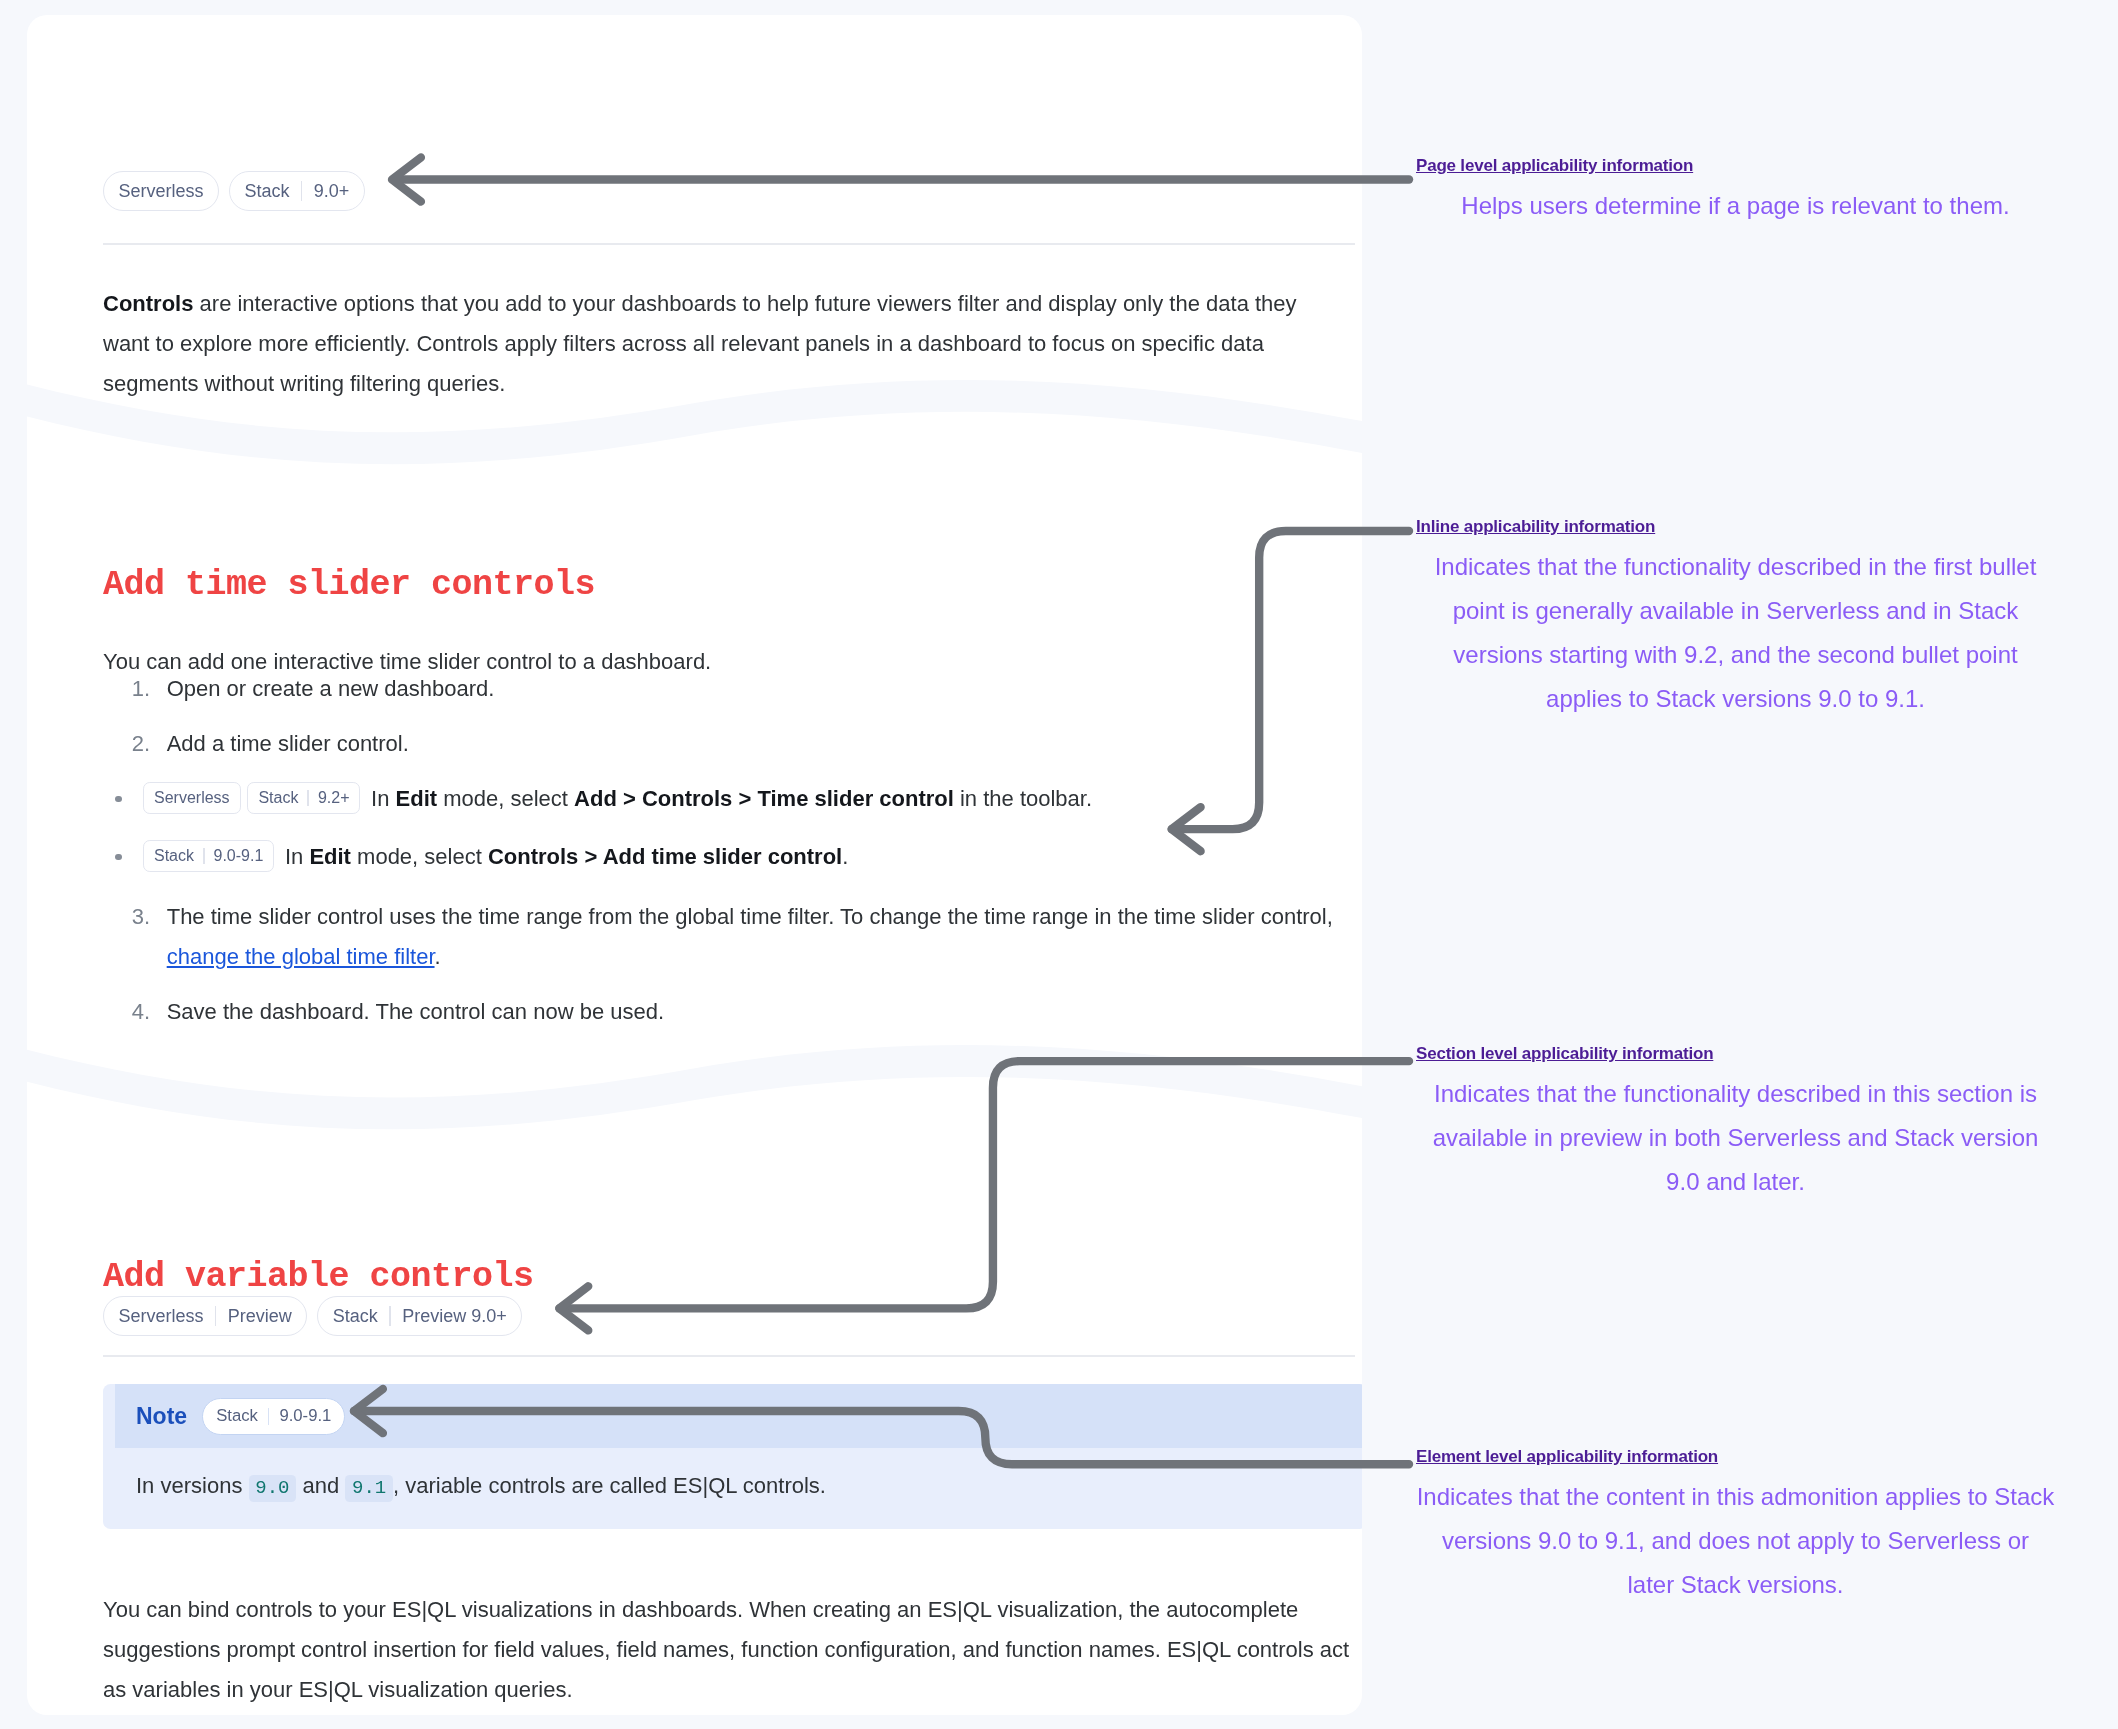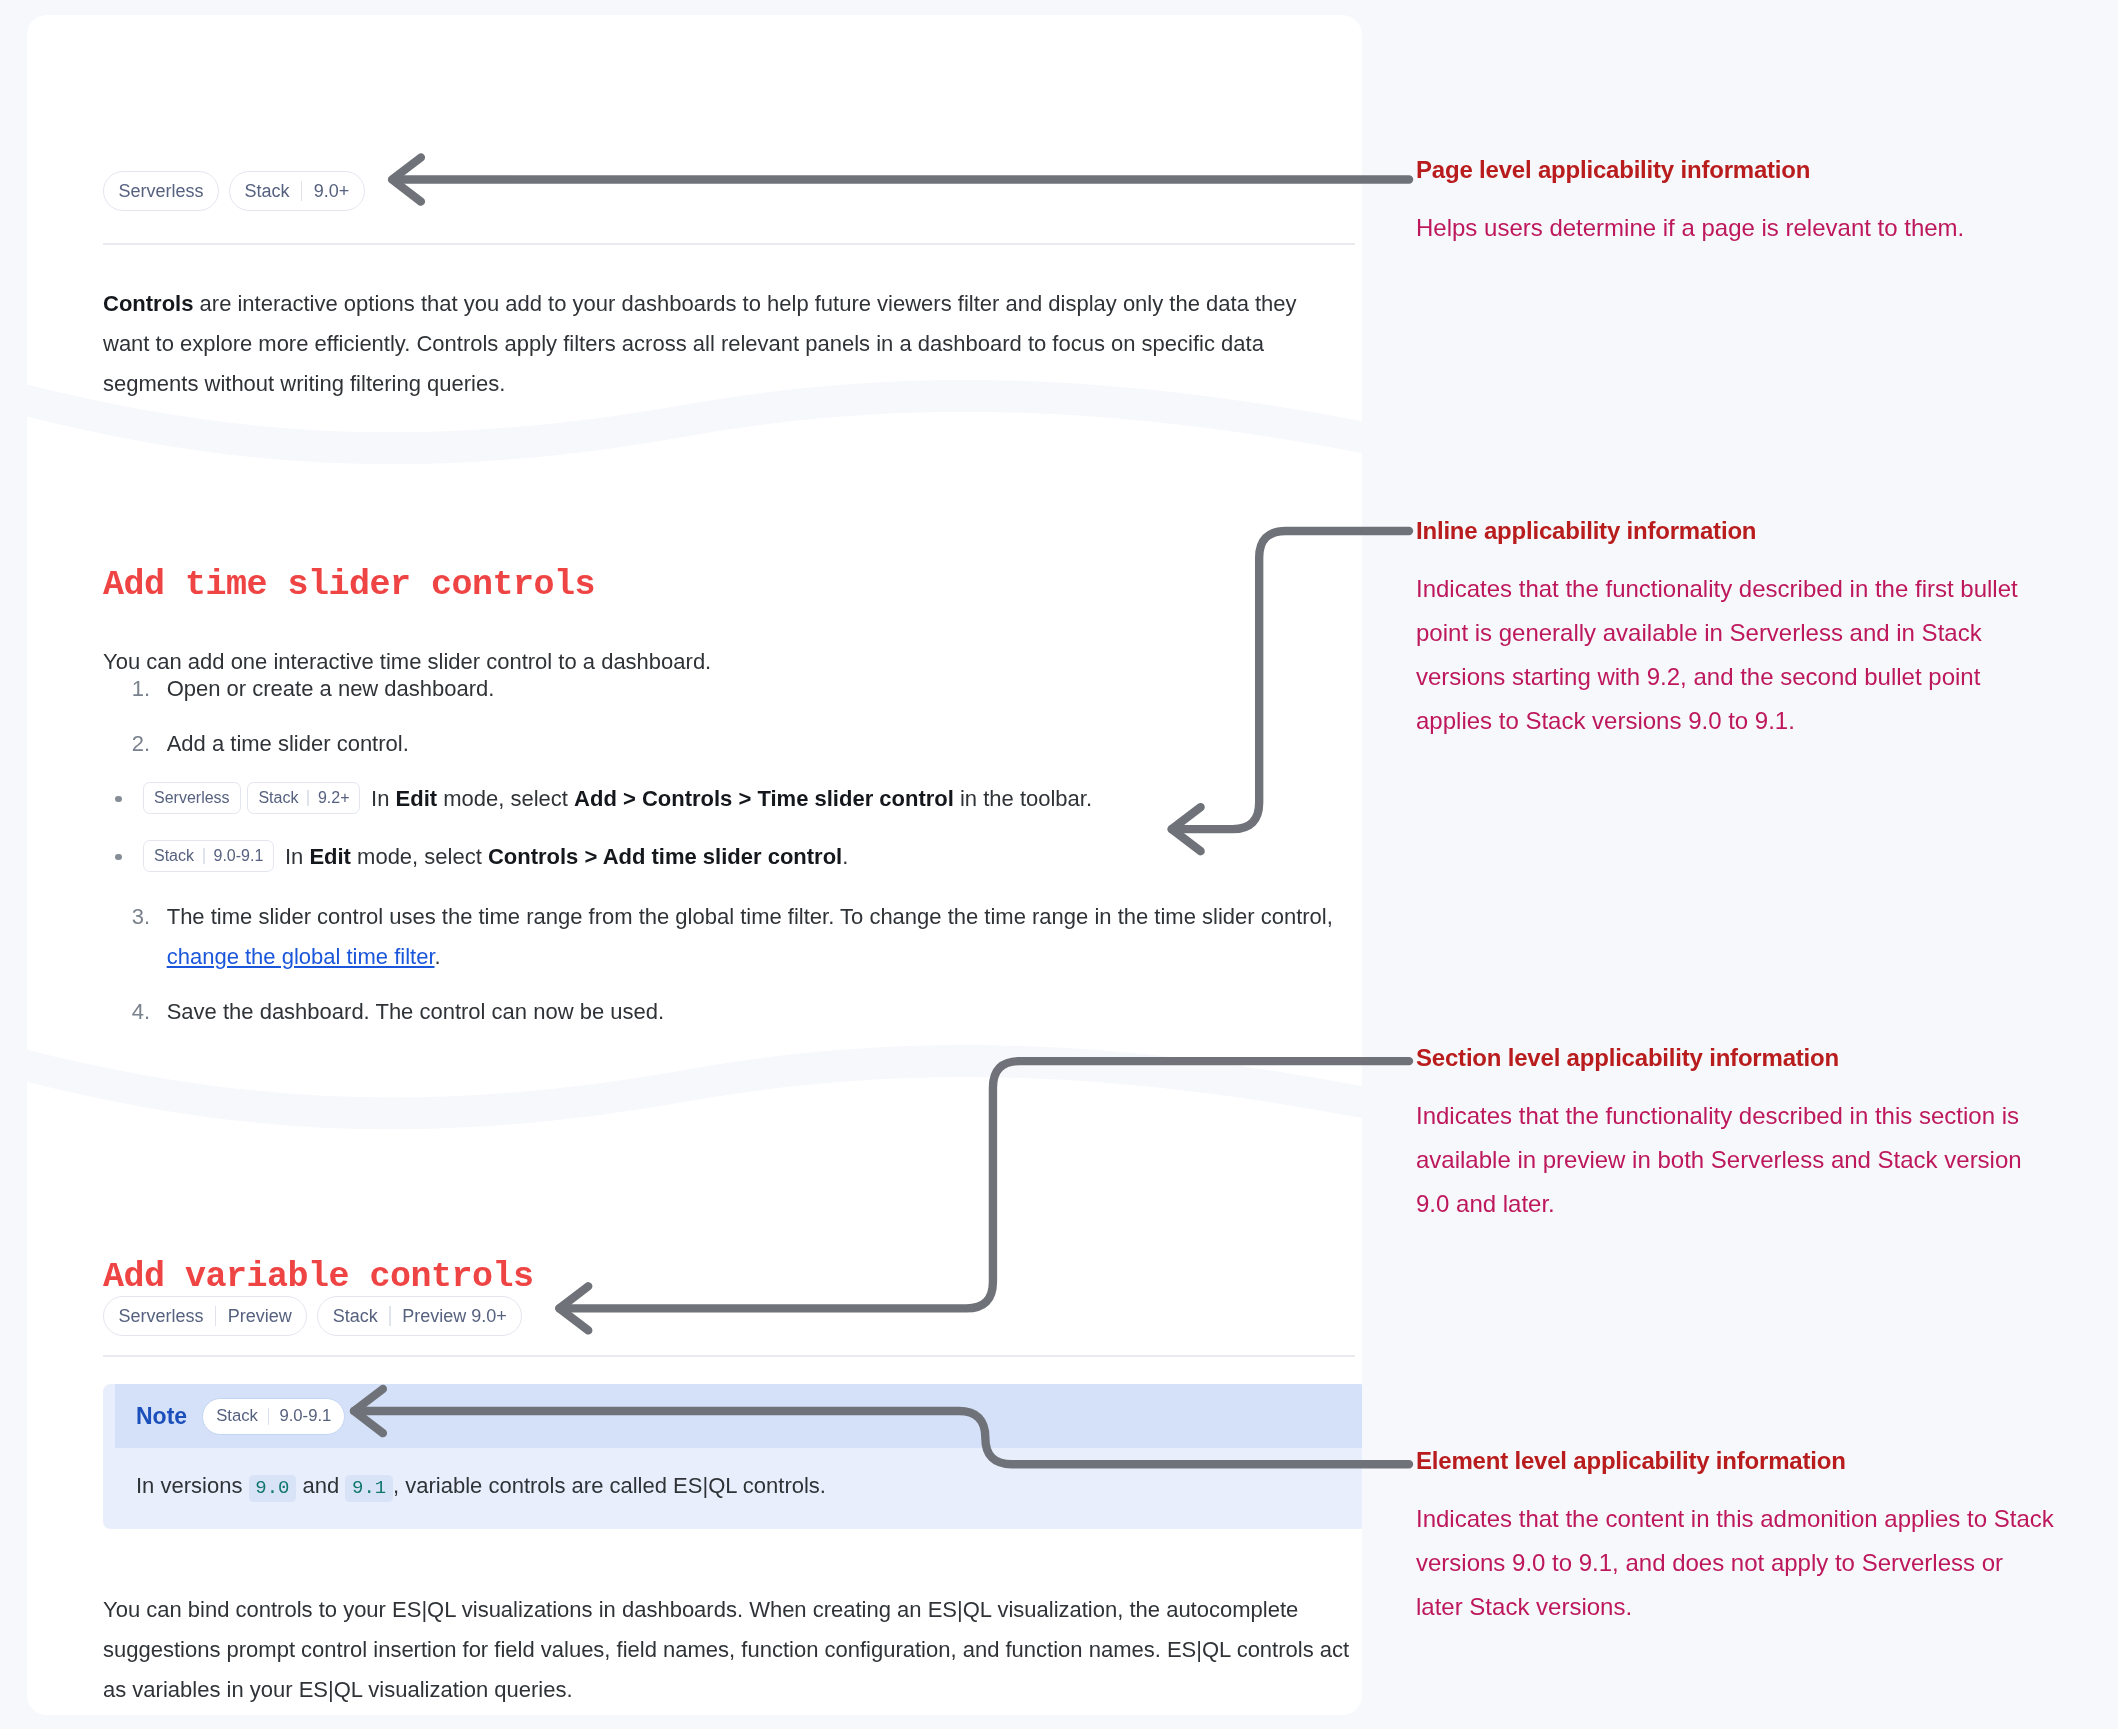--- a/index.html
+++ b/index.html
@@ -249,31 +249,33 @@
 
   .p-outro { left: 76px; top: 1553px; width: 1248px; }
 
   
   .anno {
     position: absolute;
     width: 639px;
     left: 1416px;
   }
   .anno-title {
-    font-size: 24px;
+    font-size: 17px;
     font-weight: 700;
-    color: #b91c1c;
+    color: #4c1d95;
     letter-spacing: -0.2px;
     line-height: 1.2;
+    text-decoration: underline;
   }
   .anno-body {
-    margin-top: 21px;
+    margin-top: 8px;
     font-size: 24px;
     line-height: 44px;
-    color: #be185d;
+    color: #8b5cf6;
+    text-align: center;
   }
   .anno-1 { top: 156px; }
   .anno-2 { top: 517px; }
   .anno-3 { top: 1044px; }
   .anno-4 { top: 1447px; }
 
   
   .connectors {
     position: absolute;
     left: 0;

